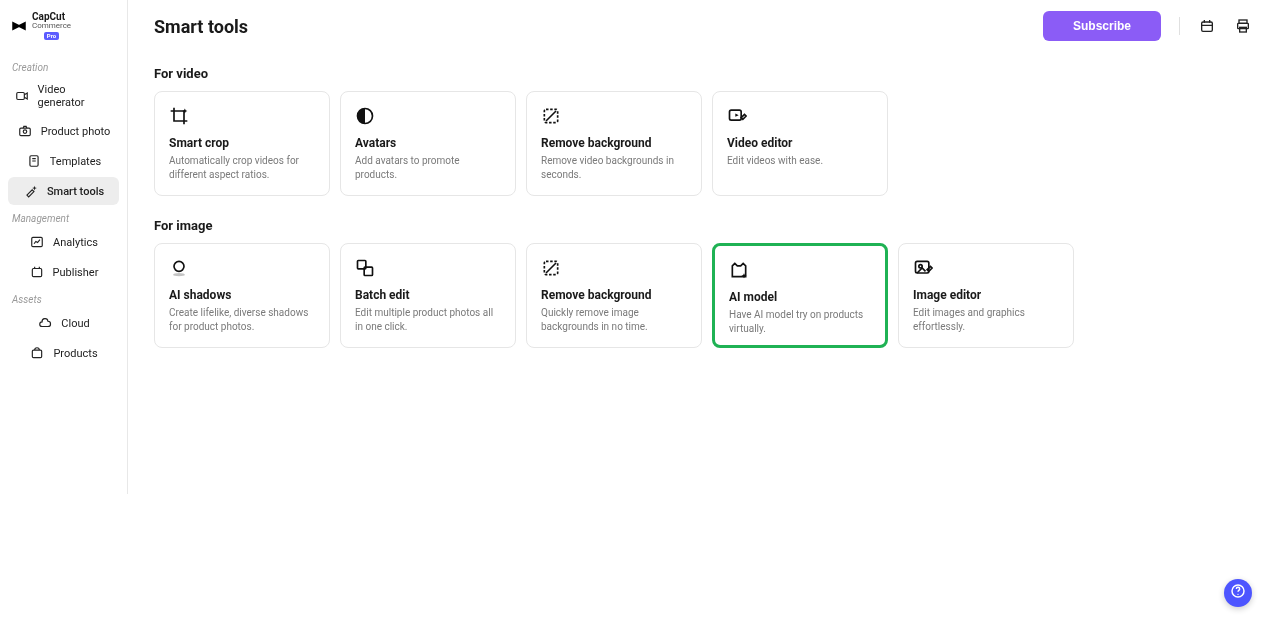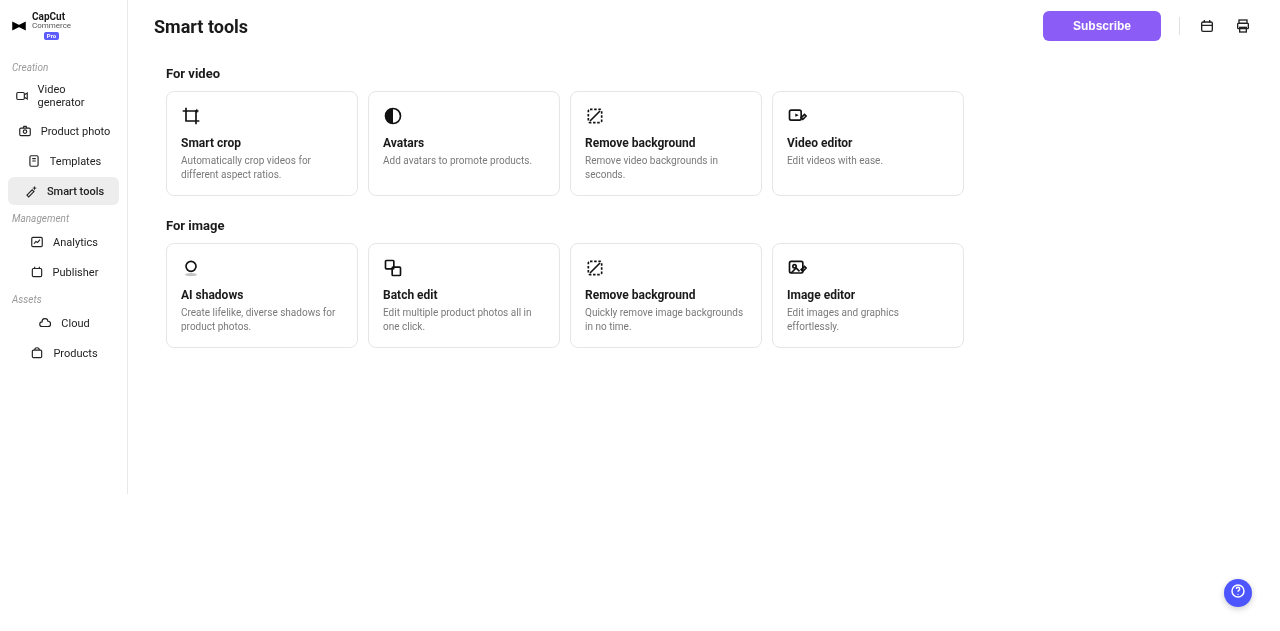--- a/index.html
+++ b/index.html
@@ -113,37 +113,37 @@
       width: 18px;
       height: 18px;
       display:flex;
       align-items:center;
       justify-content:center;
       cursor:pointer;
     }
     
     .main {
       position: absolute;
-      left: 140px;
+      left: 128px;
       top: 52px;
       right: 0;
       padding: 8px 26px 0 26px;
     }
     .group-title {
       font-size: 13px;
       font-weight: 700;
       margin: 6px 0 10px 0;
     }
     .card-row {
       display: flex;
       gap: 10px;
       margin-bottom: 22px;
     }
     .card {
-      width: 192px;
+      width: 176px;
       height: 105px;
       border: 1px solid #e6e6e6;
       border-radius: 8px;
       padding: 14px 14px 10px 14px;
       cursor: pointer;
       background:#fff;
     }
     .card.highlight {
       border: 3px solid #1fb254;
     }
@@ -367,20 +367,30 @@
     <div class="card">
       <div class="card-icon">
         <svg width="20" height="20" viewBox="0 0 24 24" fill="none" stroke="#111" stroke-width="2">
             <rect x="4" y="4" width="16" height="16" rx="2" stroke-dasharray="3 2"></rect>
             <path d="M6 18 L18 6"></path>
           </svg>
       </div>
       <div class="card-title">Remove background</div>
       <div class="card-desc">Quickly remove image backgrounds in no time.</div>
     </div>
+    <div class="card highlight">
+      <div class="card-icon">
+        <svg width="20" height="20" viewBox="0 0 24 24" fill="none" stroke="#111" stroke-width="2">
+            <path d="M7 4 L4 7 L4 20 L20 20 L20 7 L17 4 L14 7 L10 7 Z"></path>
+            <path d="M18 16 L19 18 L21 19 L19 20 L18 22 L17 20 L15 19 L17 18 Z" fill="#111" stroke="none"></path>
+          </svg>
+      </div>
+      <div class="card-title">AI model</div>
+      <div class="card-desc">Have AI model try on products virtually.</div>
+    </div>
     <div class="card">
       <div class="card-icon">
         <svg width="20" height="20" viewBox="0 0 24 24" fill="none" stroke="#111" stroke-width="2">
             <rect x="3" y="4" width="16" height="14" rx="2"></rect>
             <circle cx="9" cy="10" r="2"></circle>
             <path d="M5 18 L11 12 L15 16"></path>
             <path d="M17 14 L21 10 L23 12 L19 16 Z"></path>
           </svg>
       </div>
       <div class="card-title">Image editor</div>

